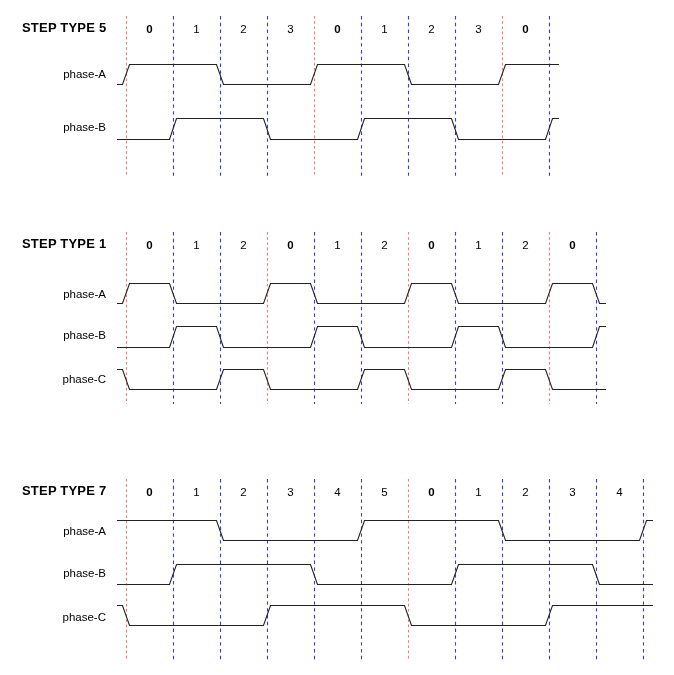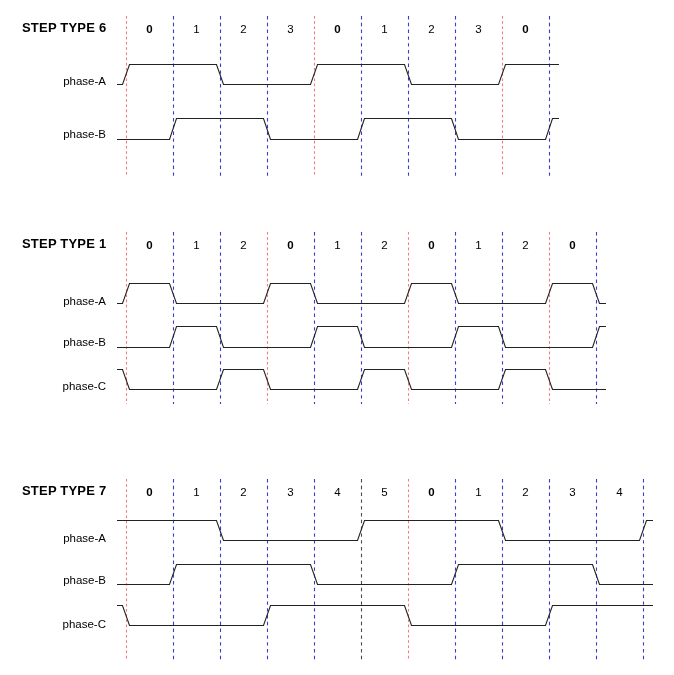--- a/index.html
+++ b/index.html
@@ -30,21 +30,20 @@
     white-space: nowrap;
   }
   .phase-label {
     position: absolute;
     font-size: 11.5px;
     font-weight: normal;
     color: #000000;
     text-align: right;
     white-space: nowrap;
     transform: translateY(-50%);
-    margin-top: 7px;
   }
   .step-number {
     position: absolute;
     font-size: 11.5px;
     color: #000000;
     text-align: center;
     transform: translate(-50%, -50%);
     white-space: nowrap;
   }
   .step-number.bold {
@@ -77,21 +76,21 @@
     stroke: #4a4a4a;
     stroke-width: 1.1;
     stroke-dasharray: 3.4 3.4;
   }
 </style>
 </head>
 <body>
 
 <div id="diagram-root">
     <div class="diagram-block" style="top: 0px;">
-      <div class="block-title" style="left: 22px; top: 20px;">STEP TYPE 6</div>
+      <div class="block-title" style="left: 22px; top: 20px;">STEP TYPE 5</div>
       <div class="phase-label" style="top: 74px; left: 0px; width: 106px;">phase-A</div>
       <div class="phase-label" style="top: 127px; left: 0px; width: 106px;">phase-B</div>
       <div class="step-number bold" style="left: 149.5px; top: 29px;">0</div>
       <div class="step-number" style="left: 196.5px; top: 29px;">1</div>
       <div class="step-number" style="left: 243.5px; top: 29px;">2</div>
       <div class="step-number" style="left: 290.5px; top: 29px;">3</div>
       <div class="step-number bold" style="left: 337.5px; top: 29px;">0</div>
       <div class="step-number" style="left: 384.5px; top: 29px;">1</div>
       <div class="step-number" style="left: 431.5px; top: 29px;">2</div>
       <div class="step-number" style="left: 478.5px; top: 29px;">3</div>

